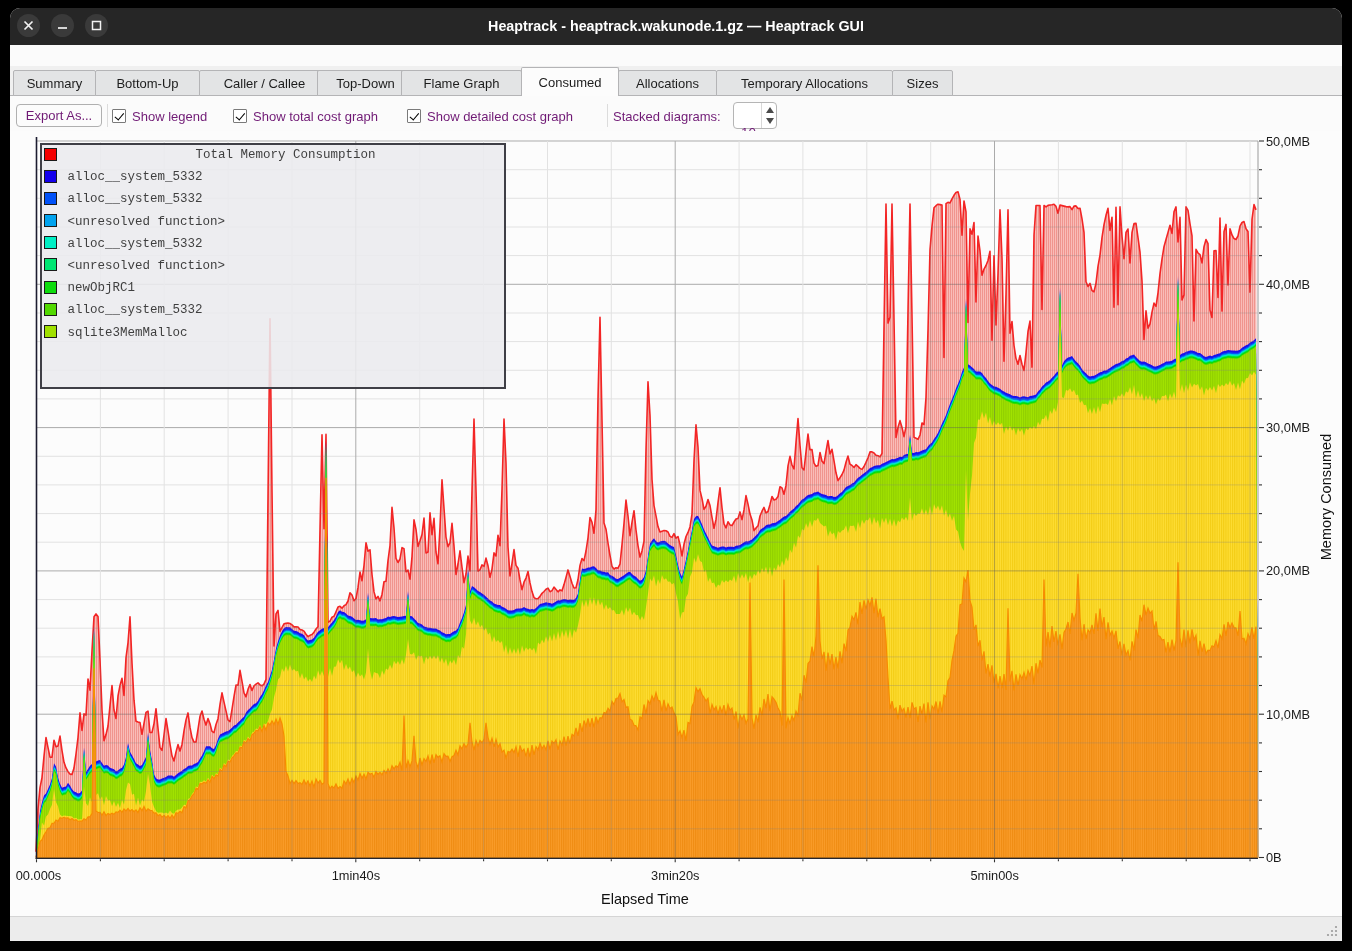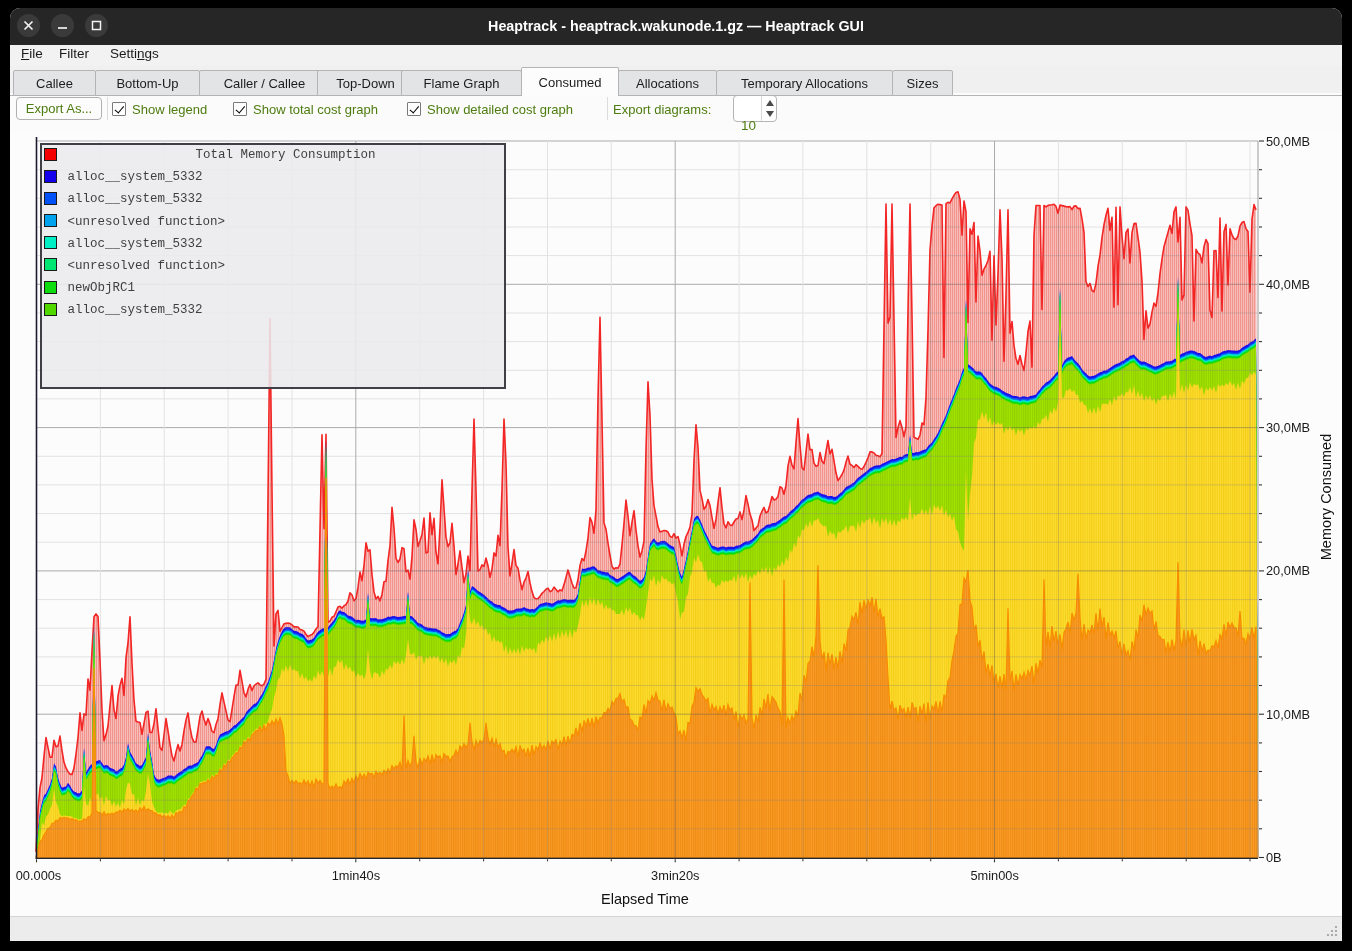--- a/index.html
+++ b/index.html
@@ -13,22 +13,22 @@
   color:#fff; font-weight:bold; font-size:14.3px; }
 #menubar { position:absolute; left:0; top:37px; width:1332px; height:21px; background:#f2f2f2;
   font-size:13.5px; color:#1a1a1a; }
 .mi { position:absolute; top:1px; }
 #tabrow { position:absolute; left:0; top:58px; width:1332px; height:30px; background:#f0f0f0; }
 .tab { position:absolute; top:4px; height:26px; background:#e3e4e5; border:1px solid #b4b4b6;
   border-radius:2px 2px 0 0; font-size:13px; color:#1c1c1c; text-align:center;
   line-height:25px; z-index:2; }
 .tab.active { background:#fcfcfc; top:1px; height:29px; line-height:30px; border-bottom:none; z-index:3; }
 #tabline { position:absolute; left:0; top:29px; width:1332px; height:1px; background:#b4b4b6; z-index:1; }
-#toolbar { position:absolute; left:0; top:85px; width:1332px; height:35px; background:#fbfbfb;
-  font-size:13px; color:#4d7c0f; }
+#toolbar { position:absolute; left:0; top:92px; width:1332px; height:35px; background:#fbfbfb;
+  font-size:13px; color:#701a75; }
 #exportbtn { position:absolute; left:6px; top:4px; width:86px; height:23px; background:#fcfcfc;
   border:1px solid #b0b0b0; border-radius:4px; text-align:center; padding-top:3px; font-size:13px; }
 .tsep { position:absolute; top:4px; width:1px; height:23px; background:#dcdcdc; }
 .cb { position:absolute; top:9px; width:14px; height:14px; background:#fff; border:1px solid #7a7a7a;
   border-radius:1px; }
 .cb:after { content:''; position:absolute; left:3.5px; top:1px; width:3.8px; height:7.5px;
   border-right:1.7px solid #000; border-bottom:1.7px solid #000; transform:rotate(40deg); }
 .cblabel { position:absolute; top:9px;text-align:center; }
 #spin { position:absolute; left:723px; top:2px; width:44px; height:27px; background:#fff;
   border:1px solid #b5b5b5; border-radius:4px; }
@@ -64,48 +64,43 @@
           <path d="M7 14 L16 14" stroke="#f2f2f2" stroke-width="1.7"></path>
         </svg>
       </div>
     <div class="circ" style="left:74.5px;">
         <svg width="23" height="23">
           <rect x="7.5" y="7.5" width="8" height="8" fill="none" stroke="#f2f2f2" stroke-width="1.5"></rect>
         </svg>
       </div>
     <div id="title">Heaptrack - heaptrack.wakunode.1.gz — Heaptrack GUI</div>
   </div>
-  <div id="menubar">
-    <span class="mi" style="left:11px;"><span class="u">F</span>ile</span>
-    <span class="mi" style="left:49px;">Filter</span>
-    <span class="mi" style="left:100px;">Setti<span class="u">n</span>gs</span>
-  </div>
   <div id="tabrow">
     <div id="tabline"></div>
-    <div class="tab" style="left:3px; width:83px;">Callee</div>
+    <div class="tab" style="left:3px; width:83px;">Summary</div>
     <div class="tab" style="left:85px; width:105px;">Bottom-Up</div>
     <div class="tab" style="left:189px; width:131px;">Caller / Callee</div>
     <div class="tab" style="left:307px; width:97px;">Top-Down</div>
     <div class="tab" style="left:391px; width:121px;">Flame Graph</div>
     <div class="tab active" style="left:511px; width:98px;">Consumed</div>
     <div class="tab" style="left:608px; width:99px;">Allocations</div>
     <div class="tab" style="left:706px; width:177px;">Temporary Allocations</div>
     <div class="tab" style="left:882px; width:61px;">Sizes</div>
   </div>
   <div id="toolbar">
     <div id="exportbtn">Export As...</div>
     <div class="tsep" style="left:97px;"></div>
     <span class="cb" style="left:102px;"></span>
       <span class="cblabel" style="left:122px;">Show legend</span>
     <span class="cb" style="left:223px;"></span>
       <span class="cblabel" style="left:243px;">Show total cost graph</span>
     <span class="cb" style="left:397px;"></span>
       <span class="cblabel" style="left:417px;">Show detailed cost graph</span>
     <div class="tsep" style="left:597px;"></div>
-    <span class="cblabel" style="left:603px;">Export diagrams:</span>
+    <span class="cblabel" style="left:603px;">Stacked diagrams:</span>
     <div id="spin">
         <span class="num">10</span>
         <span class="arrows">
           <span class="aru"></span>
           <span class="ard"></span>
         </span>
       </div>
   </div>
   <div id="chart">
     <div id="legend">
@@ -133,20 +128,24 @@
           <span class="sw" style="background:#00e673"></span>
           <span class="ltxt">&lt;unresolved function&gt;</span>
         </div>
         <div class="lrow">
           <span class="sw" style="background:#0edc0e"></span>
           <span class="ltxt">newObjRC1</span>
         </div>
         <div class="lrow">
           <span class="sw" style="background:#52d801"></span>
           <span class="ltxt">alloc__system_5332</span>
+        </div>
+        <div class="lrow">
+          <span class="sw" style="background:#a0e000"></span>
+          <span class="ltxt">sqlite3MemMalloc</span>
         </div>
       </div>
   </div>
   <div id="statusbar">
     <svg id="grip" width="14" height="14">
         <g fill="#9a9a9a">
           <circle cx="11" cy="3" r="1.1"></circle>
           <circle cx="11" cy="7" r="1.1"></circle>
           <circle cx="11" cy="11" r="1.1"></circle>
           <circle cx="7" cy="7" r="1.1"></circle>

